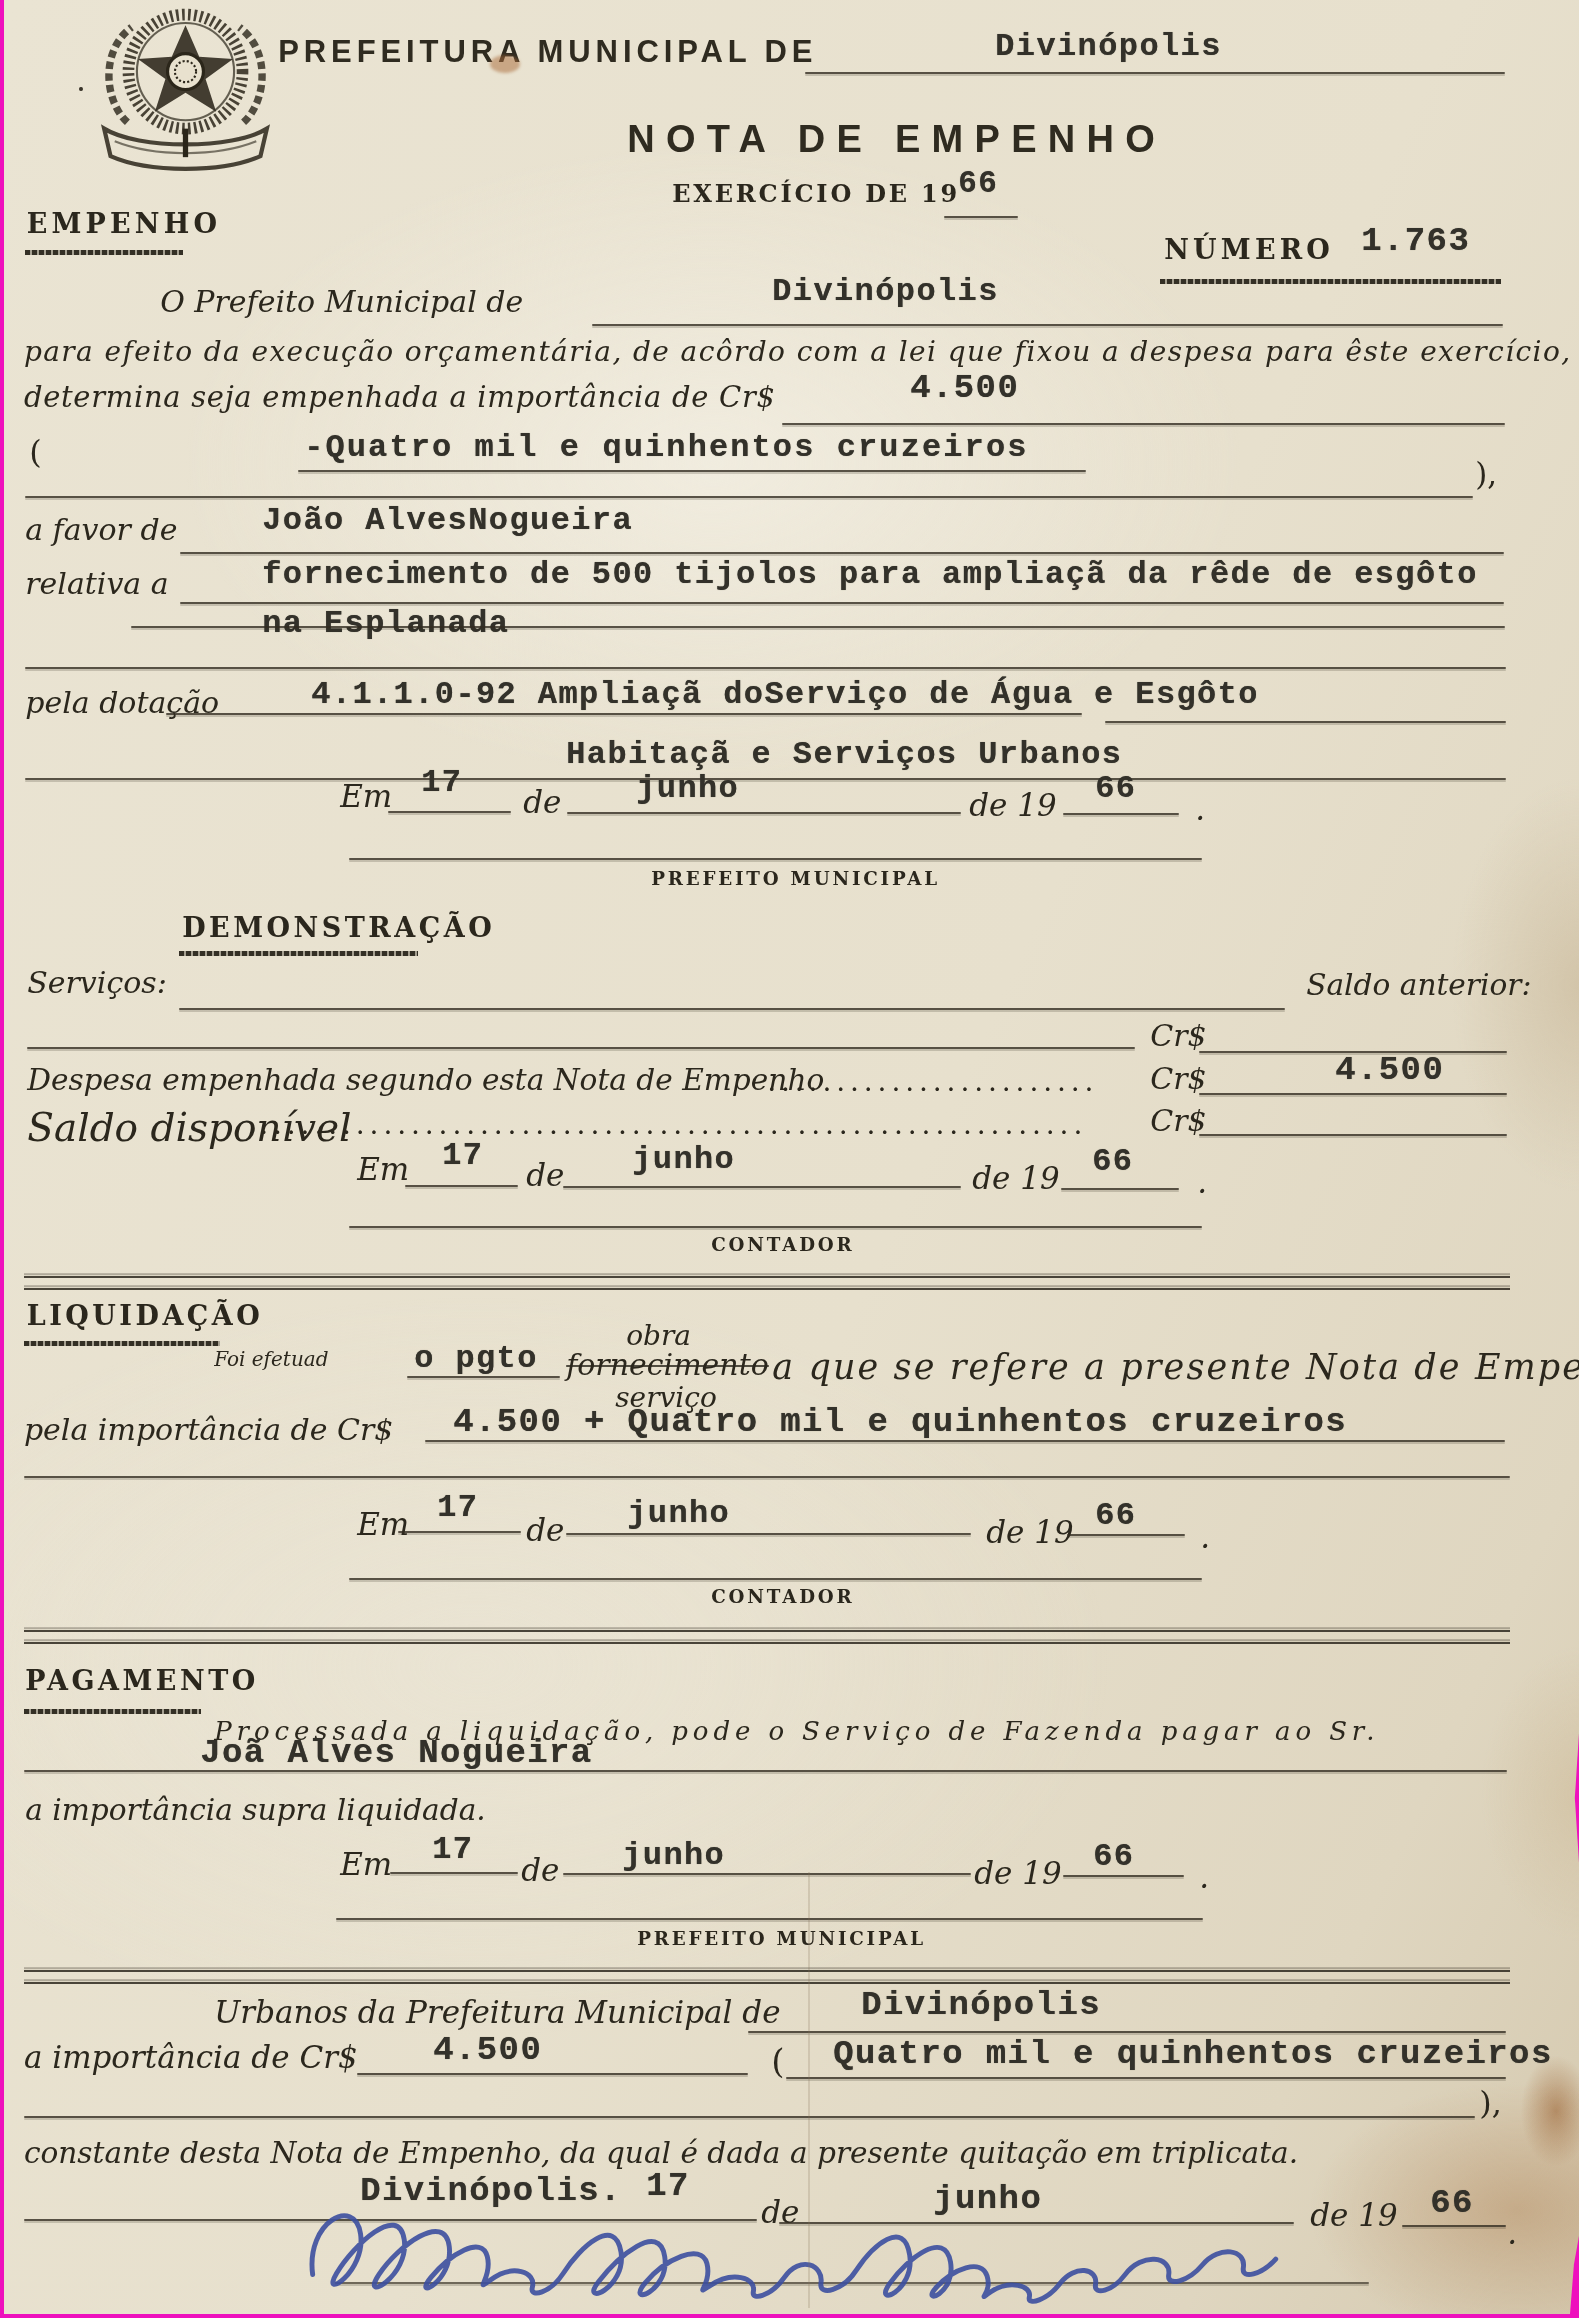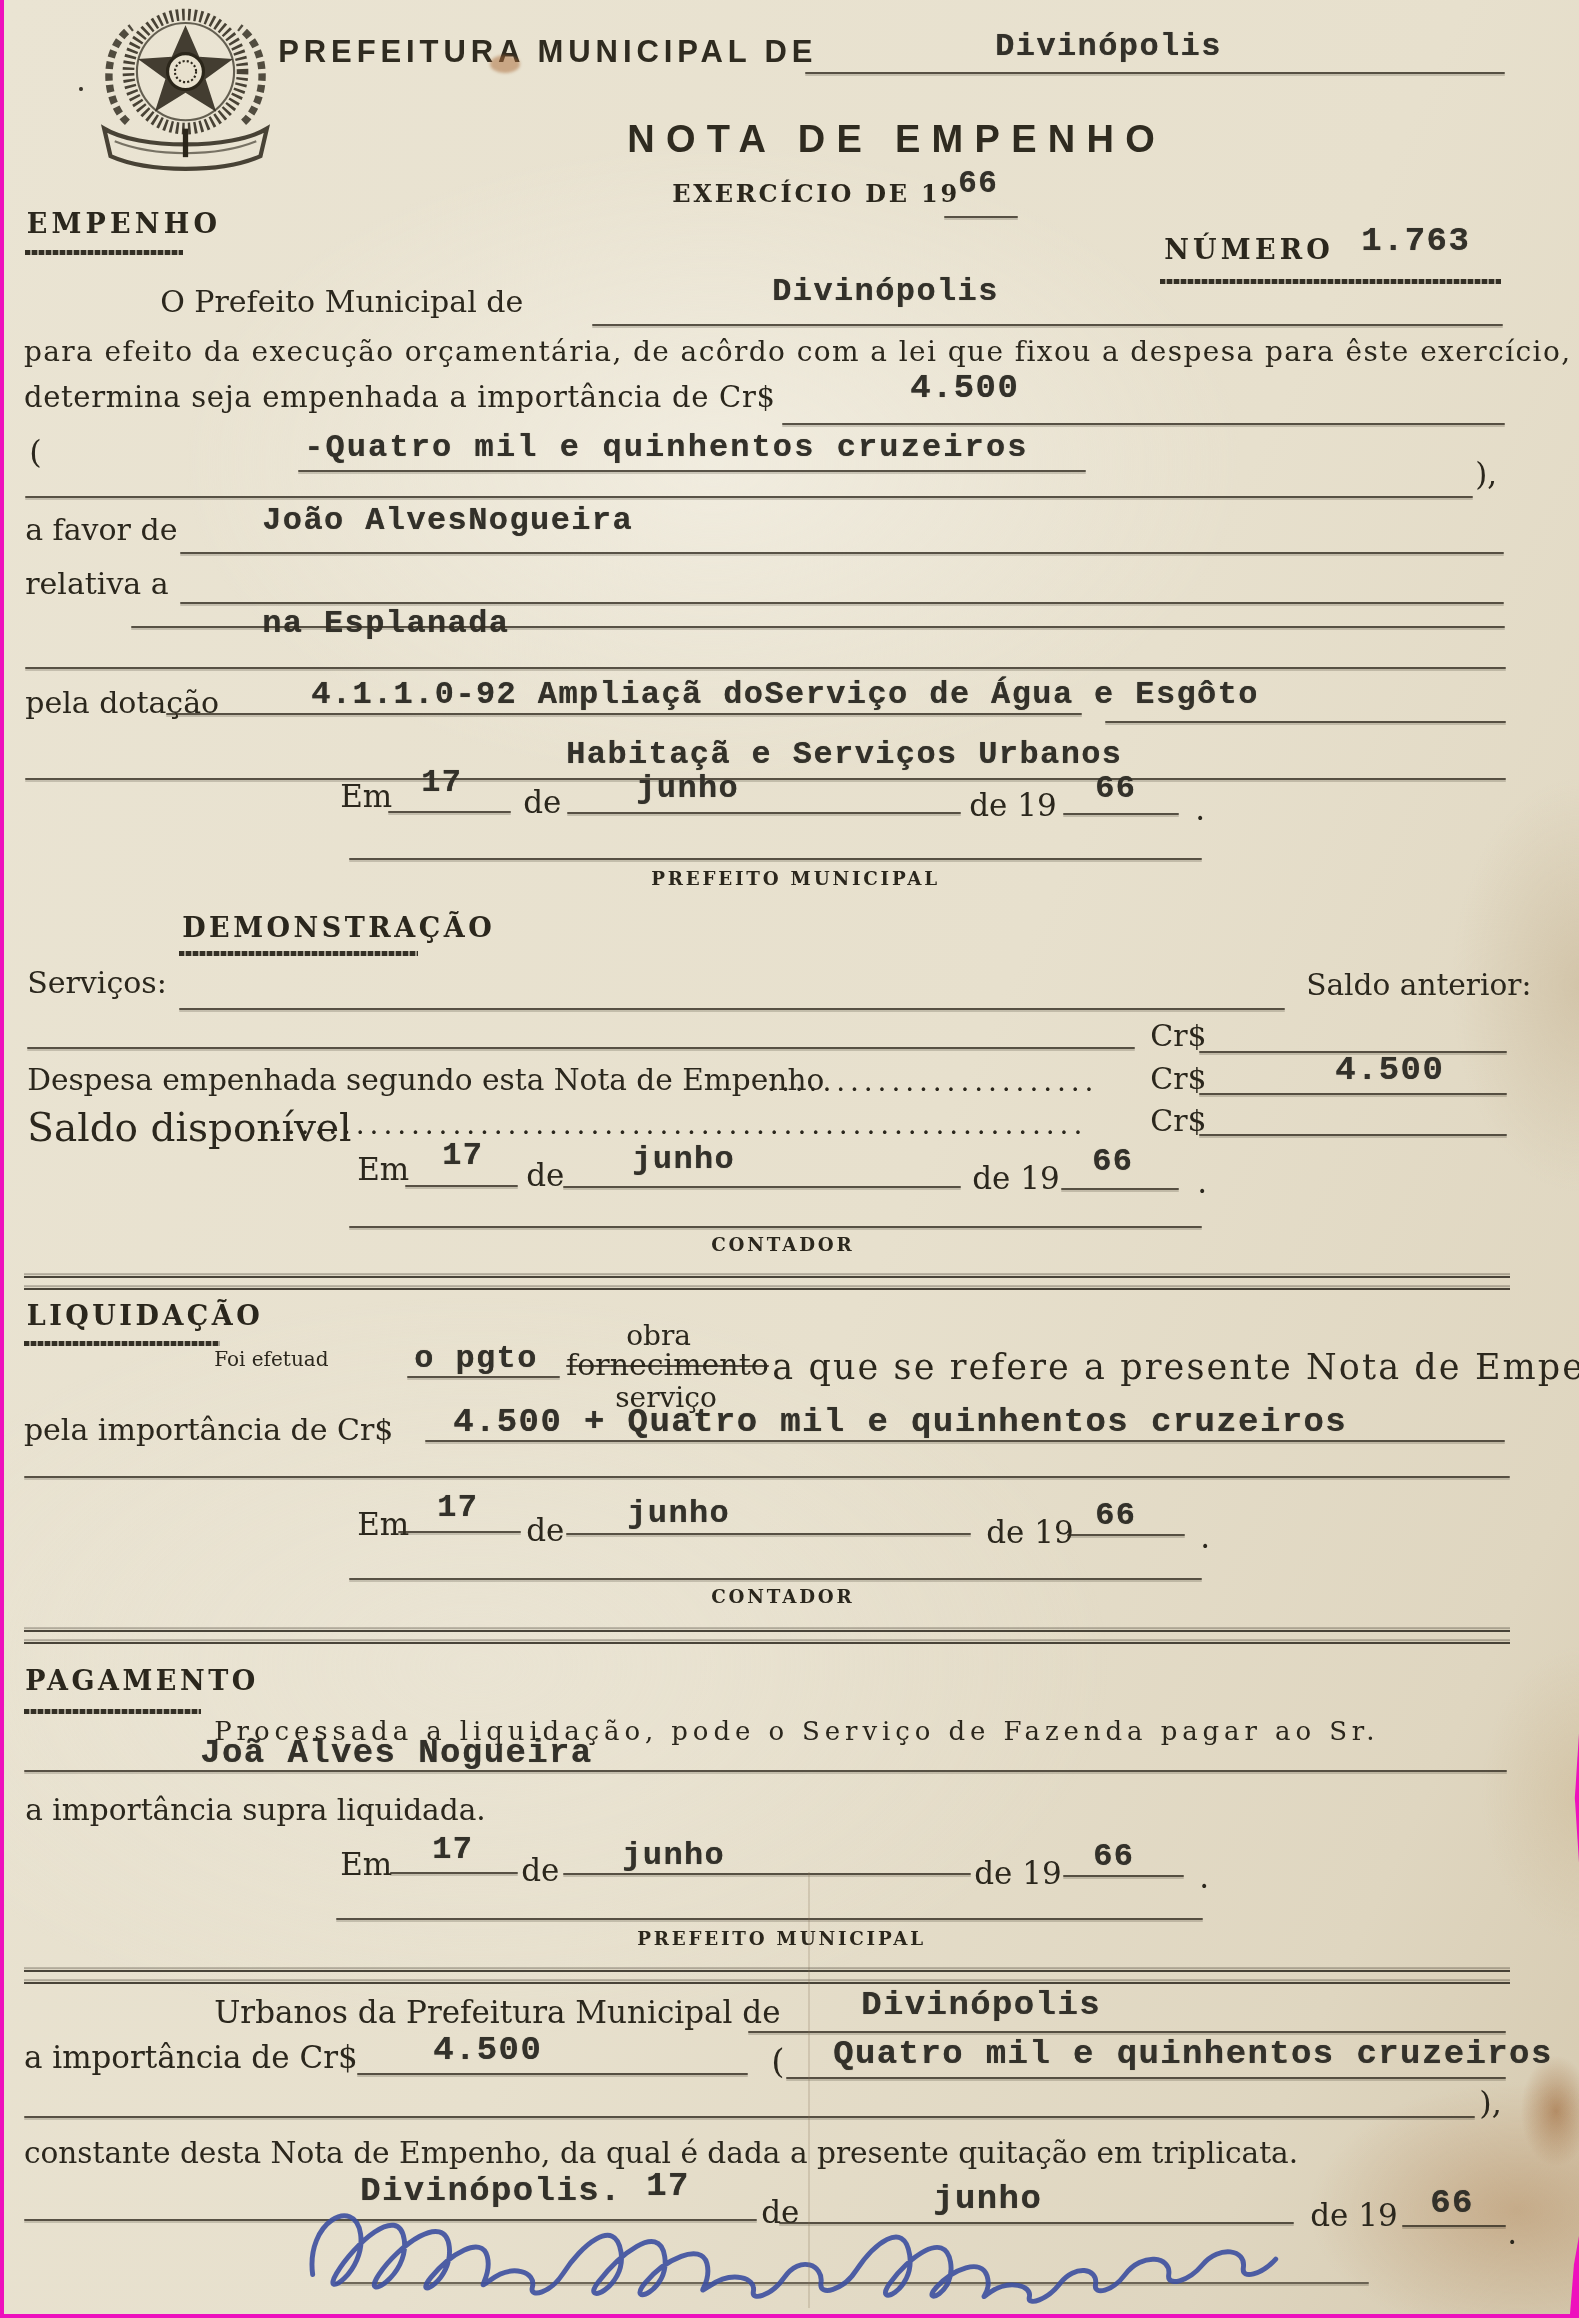--- a/index.html
+++ b/index.html
@@ -8,21 +8,21 @@
   .paper{position:absolute;left:4.2px;top:0;right:0;bottom:4.9px;overflow:hidden;
     background:
       radial-gradient(ellipse 296px 183px at 1513px 2210px, rgba(175,130,85,.45), transparent 70%),
       radial-gradient(ellipse 49px 77px at 1552px 2111px, rgba(150,90,40,.55), transparent 72%),
       radial-gradient(ellipse 183px 296px at 1576px 985px, rgba(198,180,148,.55), transparent 70%),
       radial-gradient(ellipse 141px 211px at 1576px 1794px, rgba(205,185,150,.5), transparent 70%),
       radial-gradient(ellipse 704px 422px at 45% 20%, rgba(243,239,227,.8), transparent 75%),
       radial-gradient(ellipse 844px 493px at 30% 72%, rgba(236,231,216,.5), transparent 75%),
       linear-gradient(115deg,#eae4d3,#e7e0cd 55%,#dfd6c0 85%,#d5c9af);}
   .abs{position:absolute;}
-  .lbl{font-family:"DejaVu Serif",serif;color:#2b271d;white-space:nowrap;}
+  .lbl{font-family:"DejaVu Serif",serif;font-style:italic;color:#2b271d;white-space:nowrap;}
   .caps{font-family:"DejaVu Serif",serif;font-weight:700;color:#2b271d;white-space:nowrap;}
   .sans{font-family:"Liberation Sans",sans-serif;font-weight:700;color:#2f2b20;white-space:nowrap;}
   .typed{font-family:"Liberation Mono","DejaVu Sans Mono",monospace;font-weight:700;color:#33312a;
          white-space:nowrap;letter-spacing:1.4px;text-shadow:0 0 0.7px rgba(51,49,42,.75);}
   .leader{font-family:"DejaVu Serif",serif;color:#2b271d;letter-spacing:4.9px;white-space:nowrap;}
   .rule{position:absolute;height:2.1px;background:rgba(50,44,32,.8);box-shadow:0 2.1px 0 rgba(50,44,32,.2);border-radius:1.4px;}
   .hrule{position:absolute;height:4.9px;background:repeating-linear-gradient(90deg,rgba(42,38,28,.95) 0 4.9px,rgba(42,38,28,.35) 4.9px 7px);}
   .sep{position:absolute;height:2.1px;background:rgba(45,40,30,.85);box-shadow:0 -2.8px 0 rgba(45,40,30,.3);}
   .strike{text-decoration:line-through;text-decoration-thickness:2.1px;text-decoration-color:rgba(43,39,29,.8);}
   .edge{position:absolute;background:#ee10bd;}
@@ -82,20 +82,21 @@
   <span class="abs typed" style="left:300px;top:429px;font-size:32px;letter-spacing:2.1px">-Quatro mil e quinhentos cruzeiros</span>
   <div class="rule" style="left:294px;top:470px;width:788px"></div>
   <div class="rule" style="left:21px;top:496px;width:1448px"></div>
   <span class="abs caps" style="left:1471px;top:456px;font-size:31px;font-weight:400">),</span>
 
   <span class="abs lbl" style="left:21px;top:512px;font-size:30px">a favor de</span>
   <span class="abs typed" style="left:258px;top:502px;font-size:32px">João AlvesNogueira</span>
   <div class="rule" style="left:176px;top:552px;width:1324px"></div>
 
   <span class="abs lbl" style="left:21px;top:566px;font-size:30px">relativa a</span>
+  <span class="abs typed" style="left:258px;top:556px;font-size:32px">fornecimento de 500 tijolos para ampliaçã da rêde de esgôto</span>
   <div class="rule" style="left:176px;top:602px;width:1324px"></div>
   <span class="abs typed" style="left:258px;top:605px;font-size:32px">na Esplanada</span>
   <div class="rule" style="left:127px;top:626px;width:1374px"></div>
   <div class="rule" style="left:21px;top:667px;width:1481px"></div>
 
   <span class="abs lbl" style="left:21px;top:685px;font-size:30px">pela dotação</span>
   <span class="abs typed" style="left:307px;top:676px;font-size:32px">4.1.1.0-92 Ampliaçã doServiço de Água e Esgôto</span>
   <div class="rule" style="left:162px;top:713px;width:916px"></div>
   <div class="rule" style="left:1101px;top:721px;width:401px"></div>
   <span class="abs typed" style="left:562px;top:736px;font-size:32px">Habitaçã e Serviços Urbanos</span>

